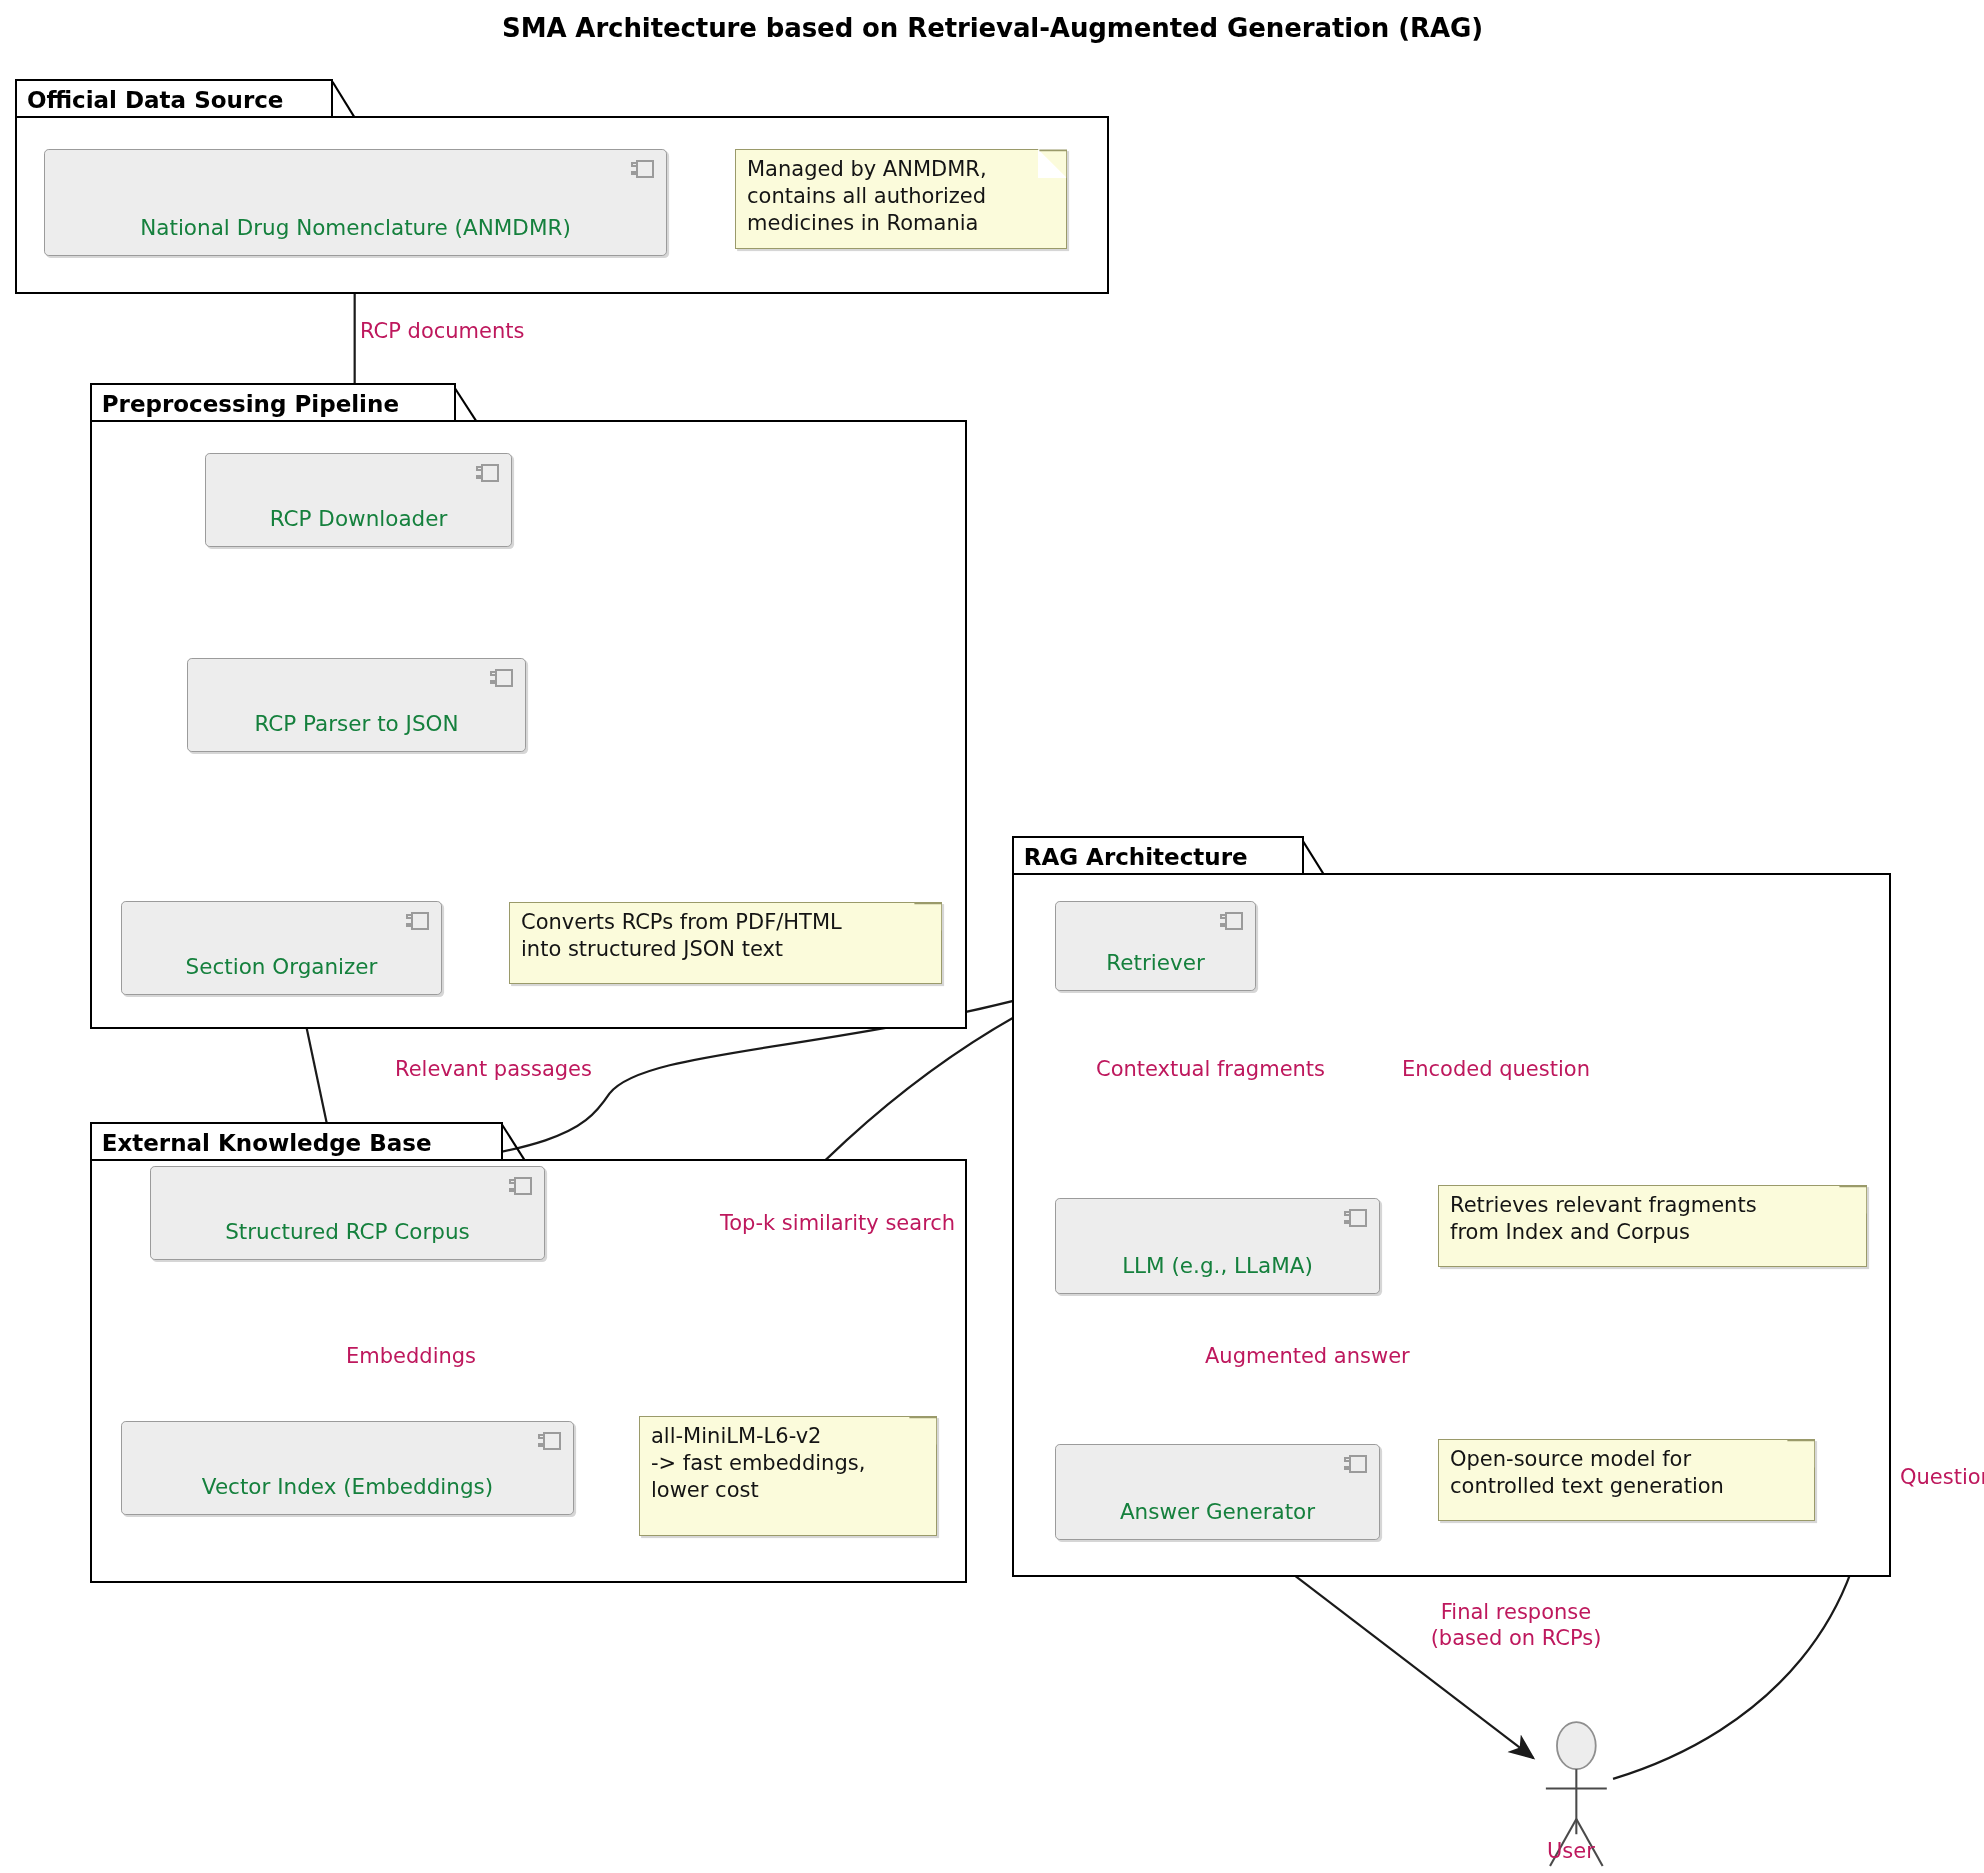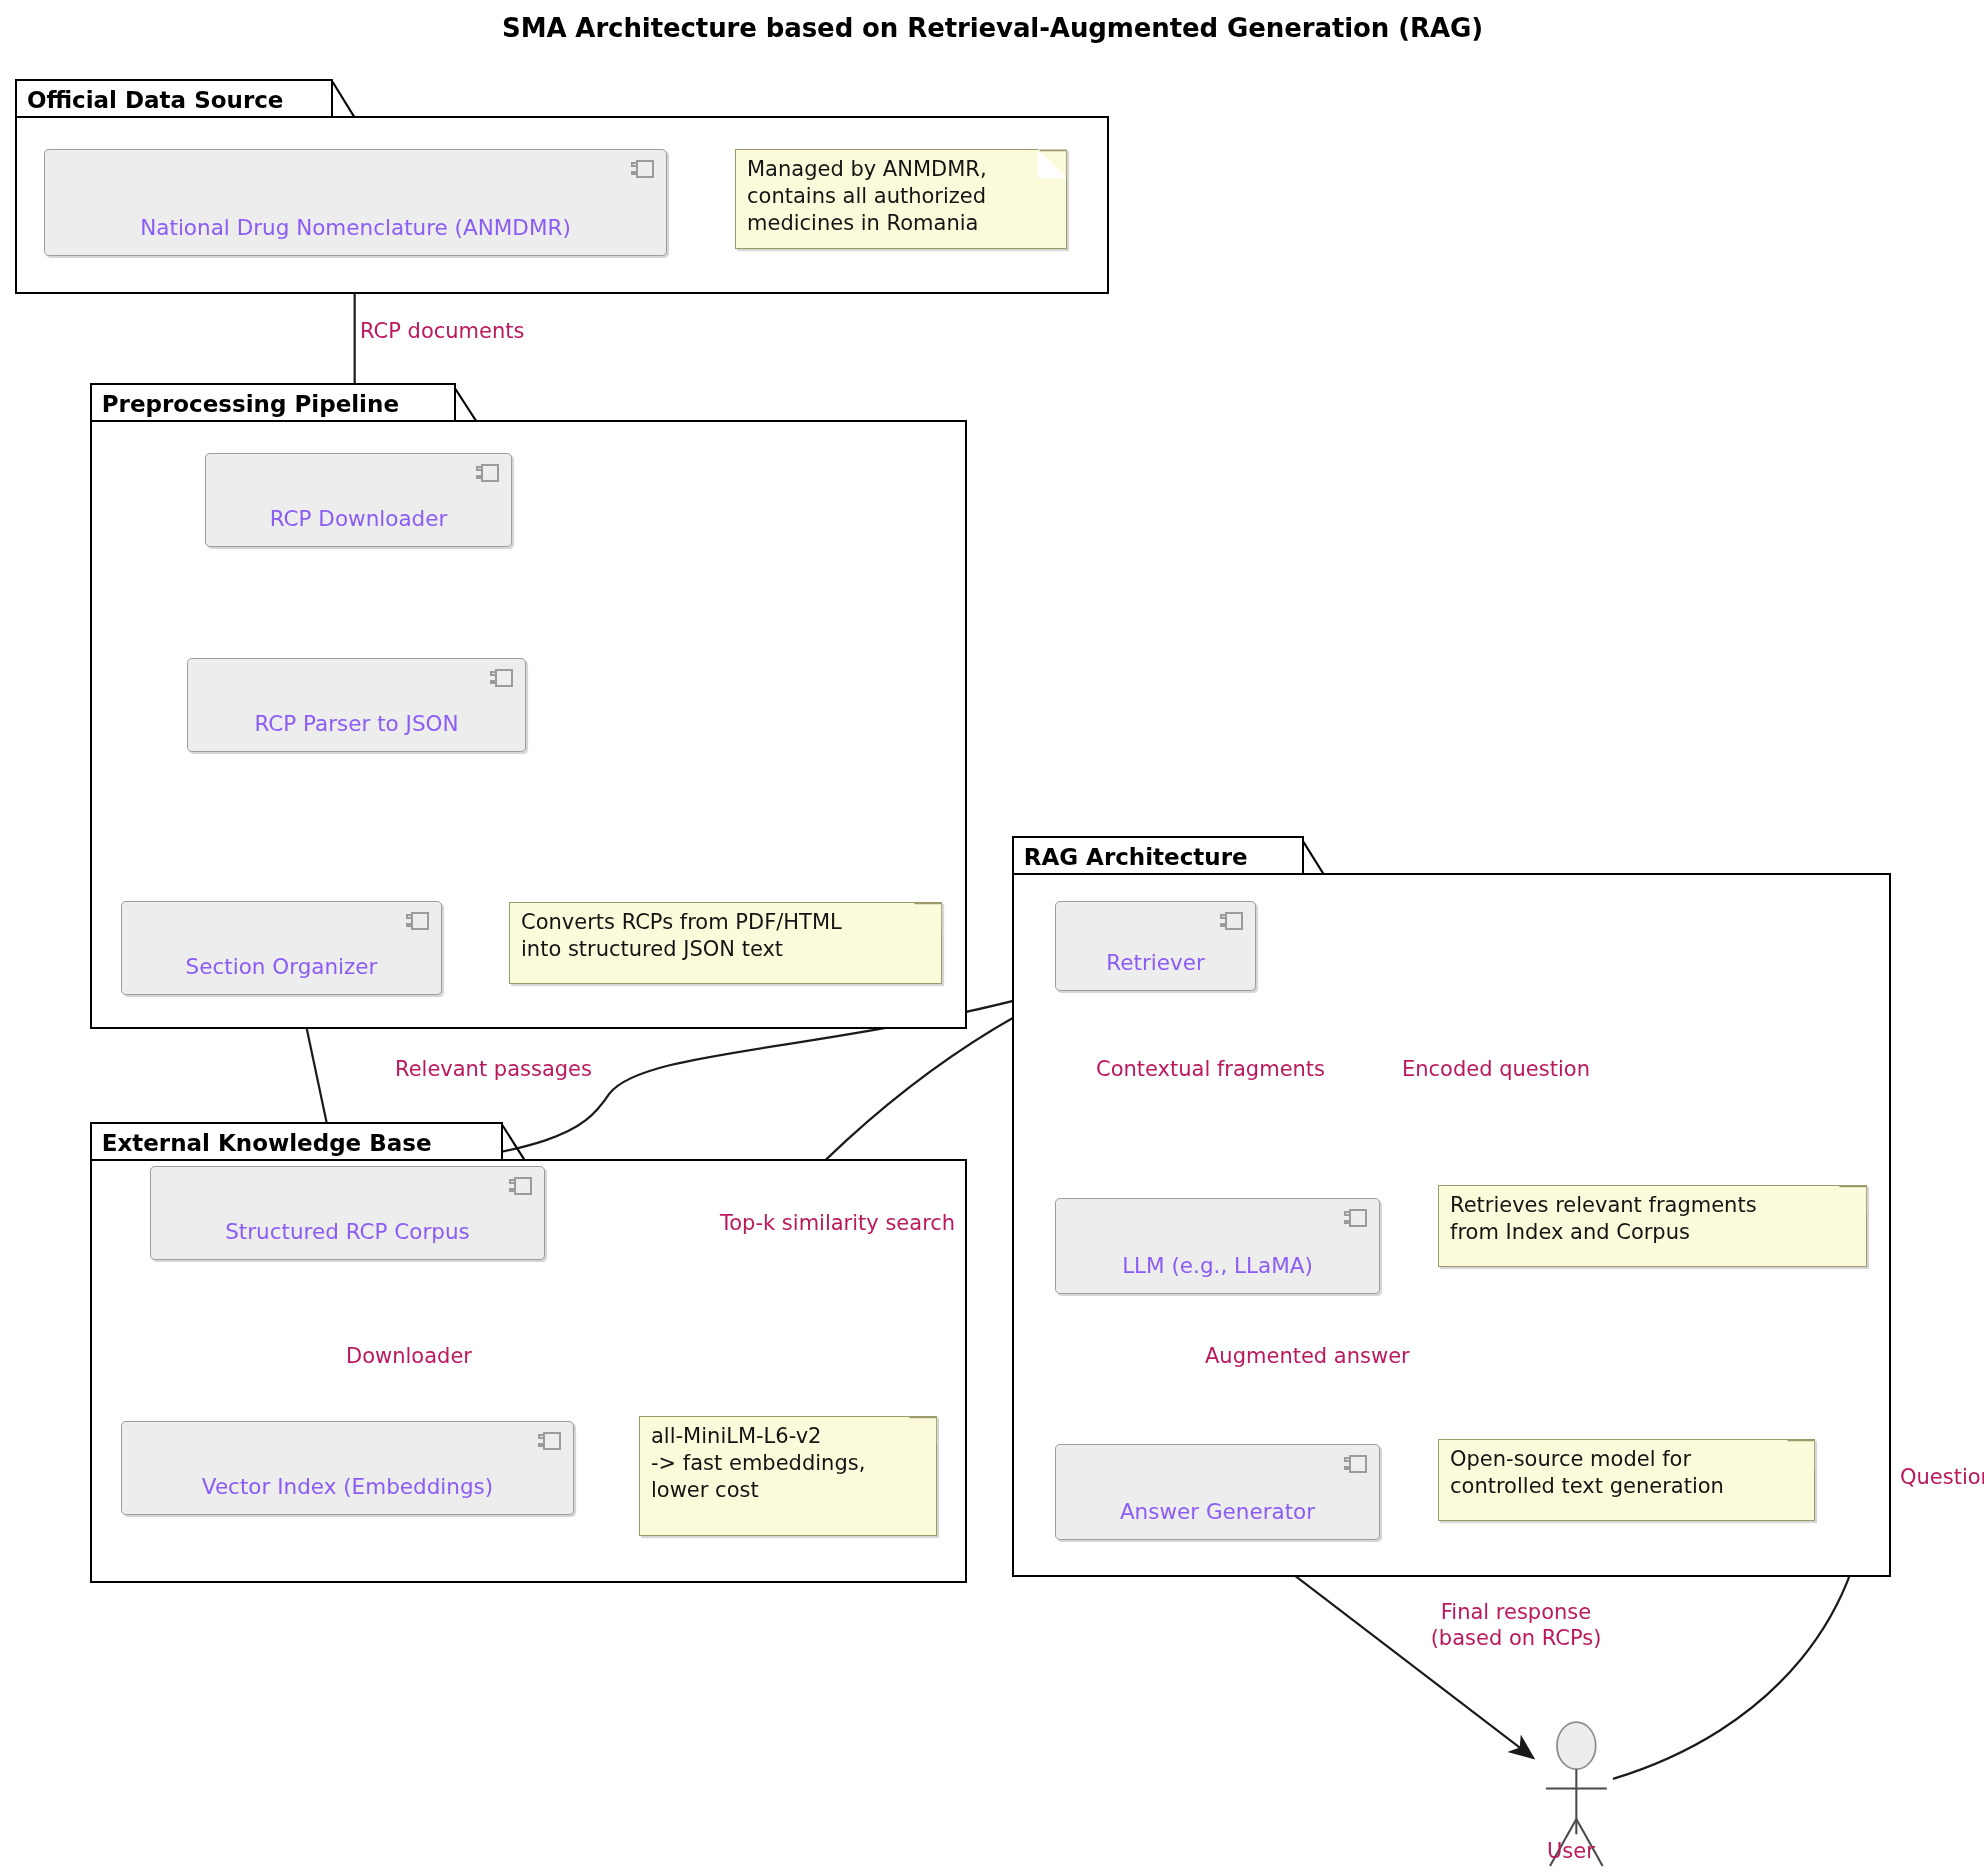--- a/index.html
+++ b/index.html
@@ -30,21 +30,21 @@
   }
 
   
   .component{
     position:absolute;background:#EDEDED;border:1.4px solid #9B9B9B;
     border-radius:4.8px;box-sizing:border-box;
     box-shadow:2.1px 2.1px 0 0 rgba(0,0,0,0.16);
   }
   .component-label{
     position:absolute;left:0;right:0;bottom:15.2px;text-align:center;
-    font-size:21.5px;color:#8b5cf6;white-space:nowrap;line-height:25px;
+    font-size:21.5px;color:#15803d;white-space:nowrap;line-height:25px;
   }
   .comp-icon{position:absolute;right:11.8px;top:9.7px;width:23.5px;height:18.7px;}
   .comp-icon .body{
     position:absolute;left:5.5px;top:0;width:18px;height:18.7px;
     border:2.1px solid #9B9B9B;box-sizing:border-box;background:#EDEDED;
   }
   .comp-icon .tab1,.comp-icon .tab2{
     position:absolute;left:0;width:10.4px;height:4.8px;
     border:2.1px solid #9B9B9B;box-sizing:border-box;background:#EDEDED;
   }
@@ -295,21 +295,21 @@
     <span class="note-text">Open-source model for
 controlled text generation</span>
   </div>
 
   <div class="edge-label" style="left:360px;top:318px;">RCP documents</div>
 
   <div class="edge-label" style="left:395px;top:1056px;">Relevant passages</div>
 
   <div class="edge-label" style="left:720px;top:1210px;">Top-k similarity search</div>
 
-  <div class="edge-label" style="left:346px;top:1343px;">Downloader</div>
+  <div class="edge-label" style="left:346px;top:1343px;">Embeddings</div>
 
   <div class="edge-label" style="left:1096px;top:1056px;">Contextual fragments</div>
 
   <div class="edge-label" style="left:1402px;top:1056px;">Encoded question</div>
 
   <div class="edge-label" style="left:1205px;top:1343px;">Augmented answer</div>
 
   <div class="edge-label" style="left:1900px;top:1464px;">Question</div>
 
   <div class="edge-label" style="left:1412px;top:1599px;text-align:center;width:208px;">Final response

